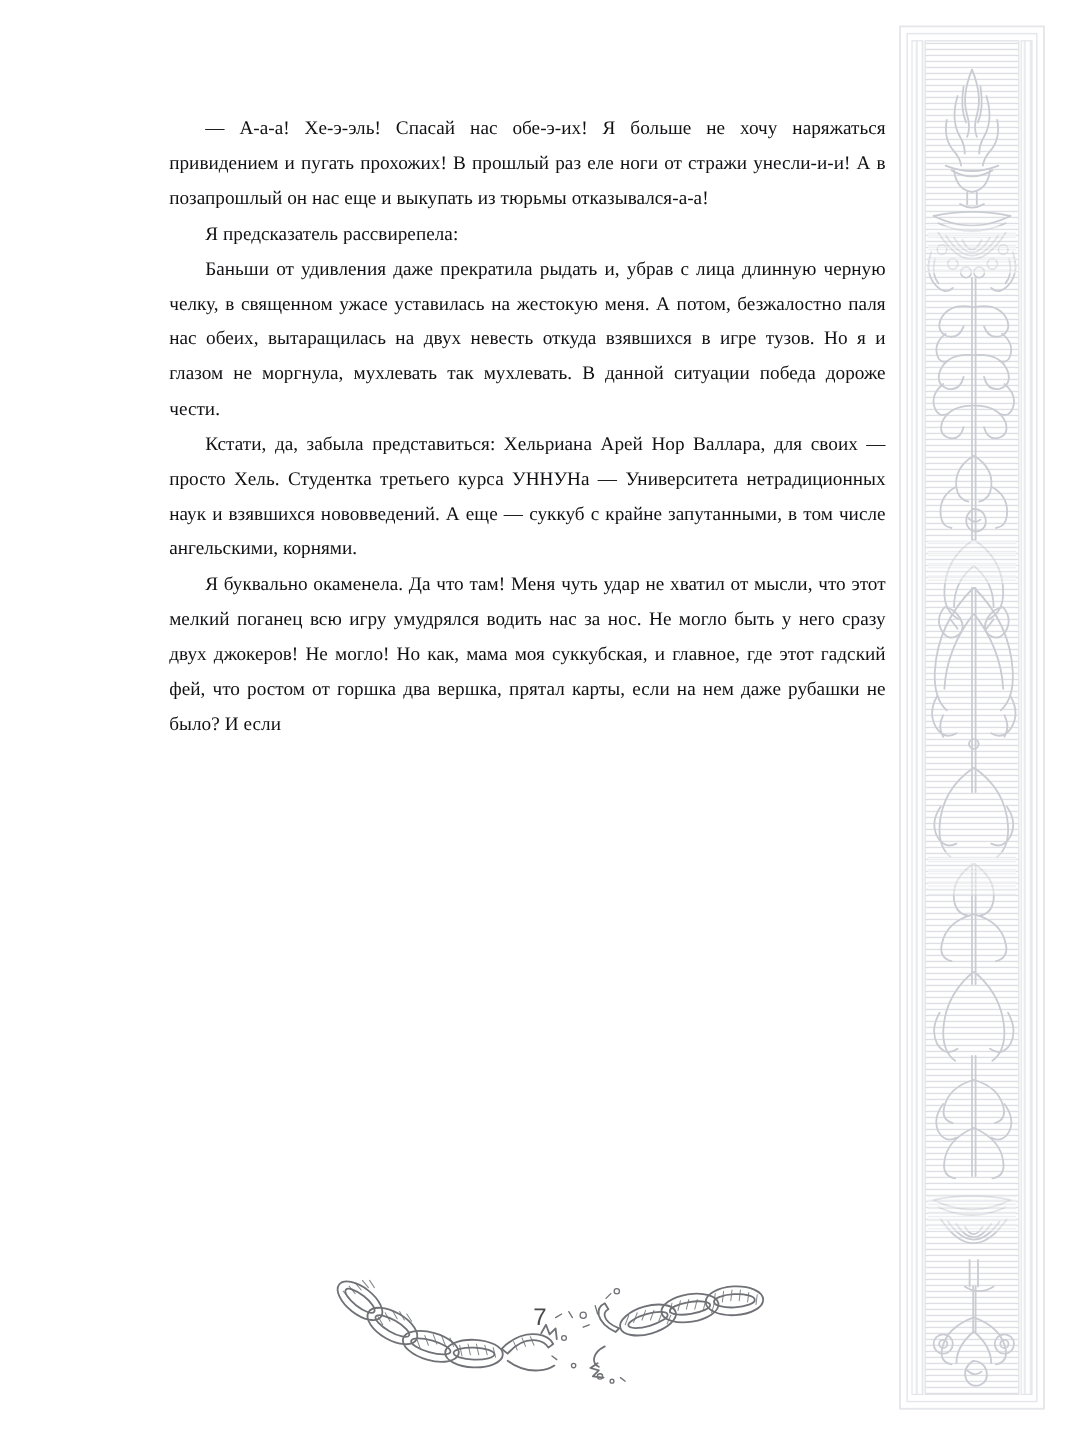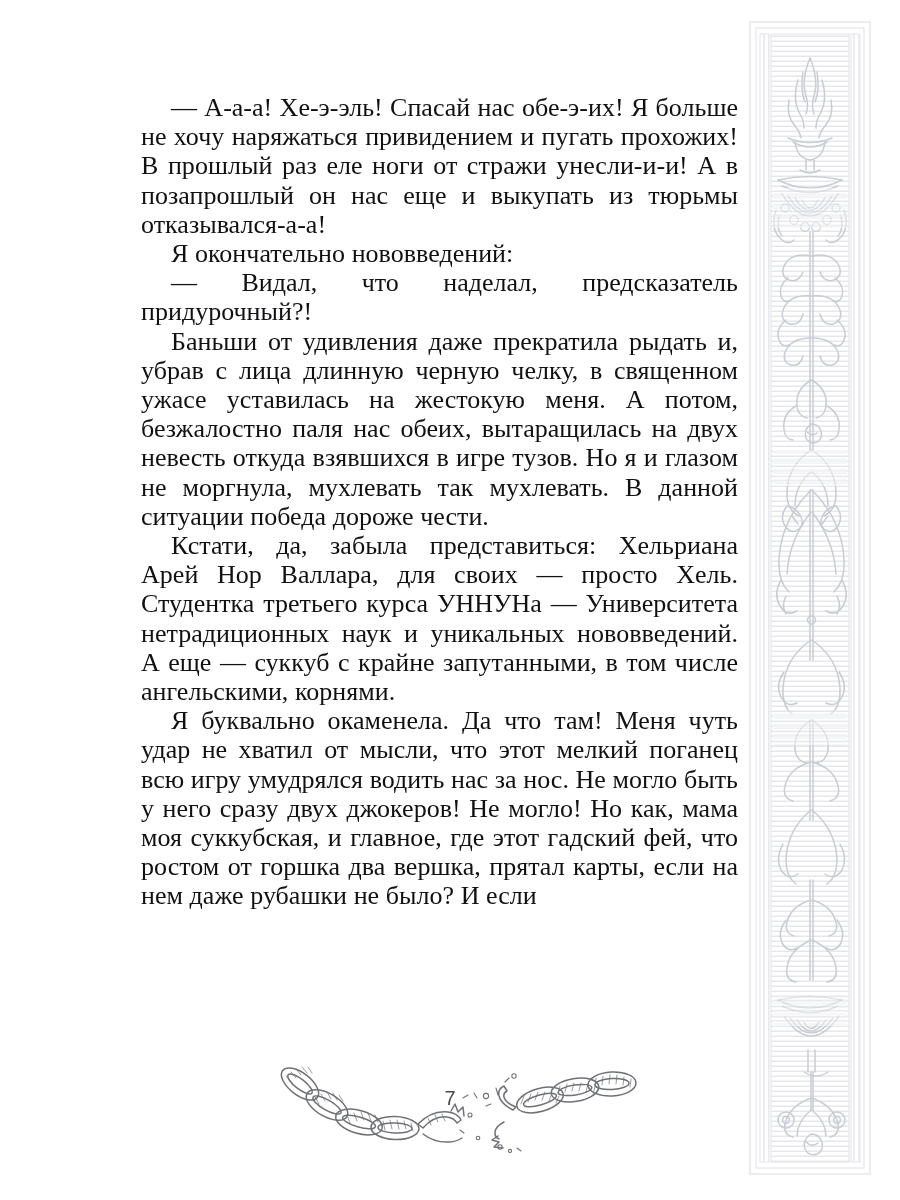--- a/index.html
+++ b/index.html
@@ -25,21 +25,21 @@
 
   
   #text-column {
     position: absolute;
     left: 141px;
     top: 93px;
     width: 597px;
   }
   .para {
     margin: 0;
-    font-size: 26px;
+    font-size: 16px;
     line-height: 29.2px;
     color: #111013;
     text-align: justify;
     text-justify: inter-word;
     text-indent: 30px;
     hyphens: manual;
     -webkit-hyphens: manual;
     letter-spacing: 0.02px;
     word-spacing: 0.1px;
   }
@@ -84,24 +84,23 @@
     height: 1156px;
   }
 </style>
 </head>
 <body>
 
 <div id="page">
 
   <div id="text-column">
     <p class="para">— А-а-а! Хе-э-эль! Спасай нас обе-э-их! Я больше не хочу наряжаться привидением и пугать прохожих! В прошлый раз еле ноги от стражи унесли-и-и! А в позапрошлый он нас еще и выкупать из тюрьмы отказывался-а-а!</p>
-    <p class="para">Я окончательно нововведений:</p>
-    <p class="para">— Видал, что наделал, предсказатель придурочный?!</p>
+    <p class="para">Я предсказатель рассвирепела:</p>
     <p class="para">Баньши от удивления даже прекратила рыдать и, убрав с лица длинную черную челку, в священном ужасе уставилась на жестокую меня. А потом, безжалостно паля нас обеих, вытаращилась на двух невесть откуда взявшихся в игре тузов. Но я и глазом не моргнула, мухлевать так мухлевать. В данной ситуации победа дороже чести.</p>
-    <p class="para">Кстати, да, забыла представиться: Хельриана Арей Нор Валлара, для своих — просто Хель. Студентка третьего курса УННУНа — Университета нетрадиционных наук и уникальных нововведений. А еще — суккуб с крайне запутанными, в том числе ангельскими, корнями.</p>
+    <p class="para">Кстати, да, забыла представиться: Хельриана Арей Нор Валлара, для своих — просто Хель. Студентка третьего курса УННУНа — Университета нетрадиционных наук и взявшихся нововведений. А еще — суккуб с крайне запутанными, в том числе ангельскими, корнями.</p>
     <p class="para">Я буквально окаменела. Да что там! Меня чуть удар не хватил от мысли, что этот мелкий поганец всю игру умудрялся водить нас за нос. Не могло быть у него сразу двух джокеров! Не могло! Но как, мама моя суккубская, и главное, где этот гадский фей, что ростом от горшка два вершка, прятал карты, если на нем даже рубашки не было? И если</p>
   </div>
 
   <div id="footer-ornament">
     <svg viewBox="0 0 400 105" xmlns="http://www.w3.org/2000/svg">
       <defs>
         <g id="hatch-links"></g>
       </defs>
       <g fill="none" stroke="#6f7176" stroke-width="1.5" stroke-linecap="round" stroke-linejoin="round">
 

